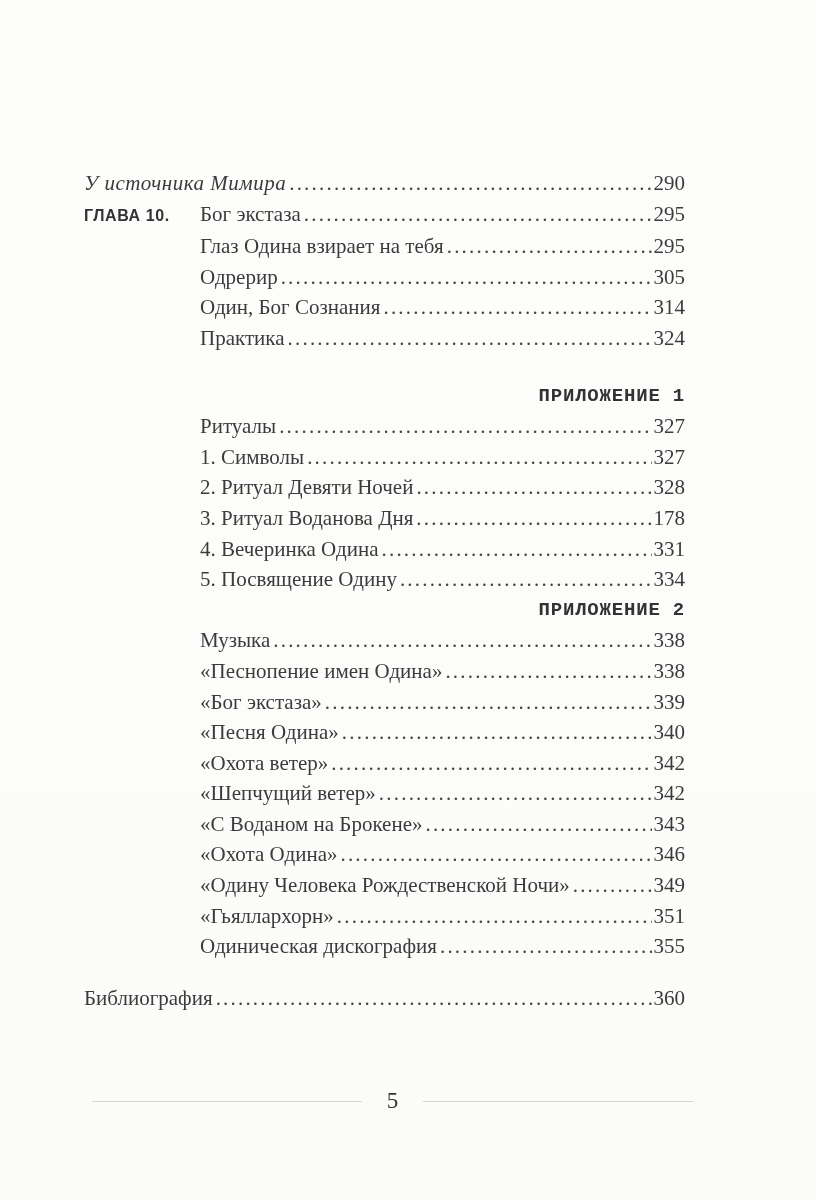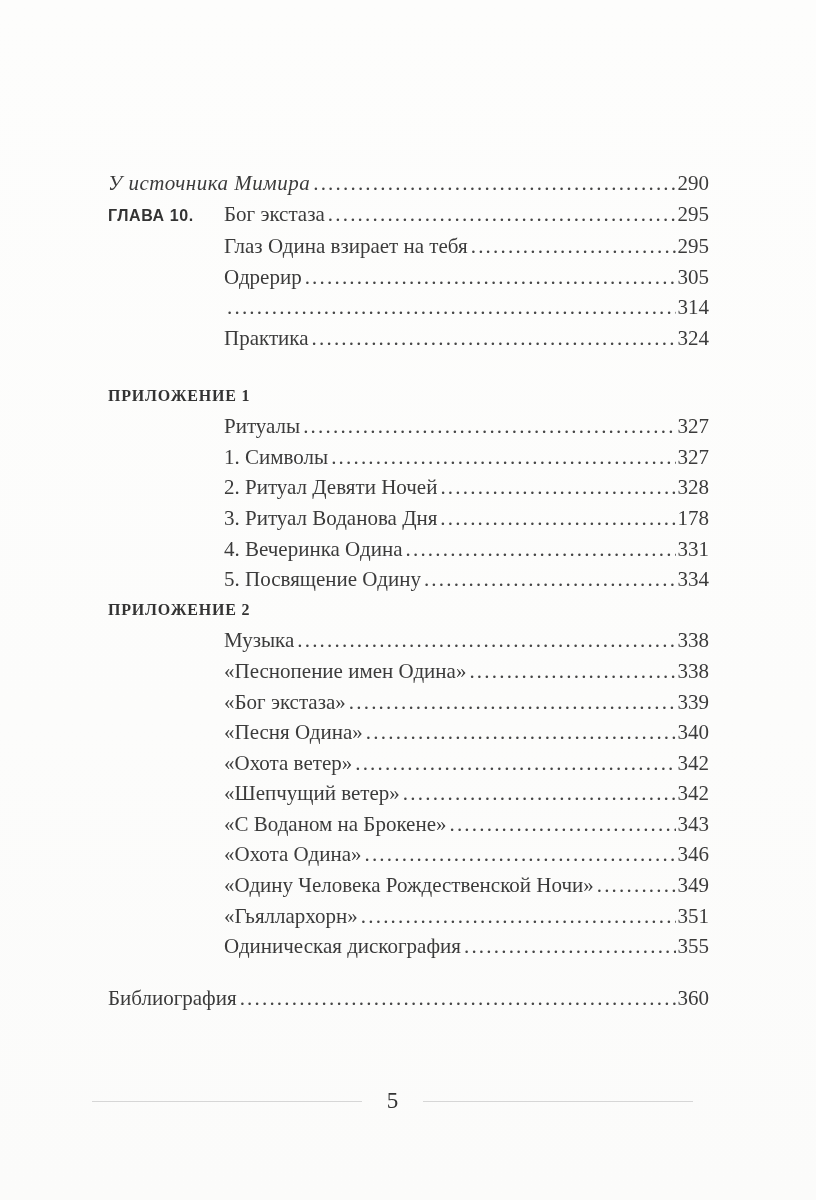--- a/index.html
+++ b/index.html
@@ -11,21 +11,21 @@
   .page {
     position: relative;
     width: 816px;
     height: 1200px;
     background: linear-gradient(180deg, #fdfdfc 0%, #fcfcfb 60%, #fbfbfa 100%);
     color: #3b3b3b;
     overflow: hidden;
   }
   .toc {
     position: absolute;
-    left: 108px;
+    left: 84px;
     top: 168px;
     width: 601px;
   }
   .row {
     display: flex;
     align-items: baseline;
     font-size: 21px;
     line-height: 30.6px;
     white-space: nowrap;
   }
@@ -51,26 +51,26 @@
   .chapter-label {
     flex: 0 0 116px;
     font-family: "Liberation Sans", sans-serif;
     font-weight: 700;
     font-size: 16px;
     letter-spacing: 0.6px;
     color: #333333;
   }
   .indent { margin-left: 116px; }
   .appendix-header {
-    font-family: Liberation Serif, serif;
+    font-family: Liberation Mono, monospace;
     font-weight: 700;
-    font-size: 16px;
+    font-size: 19px;
     letter-spacing: 0.8px;
     color: #333333;
-    text-align: left;
+    text-align: right;
     line-height: 30.6px;
   }
   .appendix-header.first { margin-top: 27px; }
   .bibliography-row { margin-top: 21px; }
   .footer {
     position: absolute;
     left: 92px;
     top: 1088px;
     width: 601px;
     display: flex;
@@ -111,20 +111,21 @@
       <span class="title">Глаз Одина взирает на тебя</span>
       <span class="leader"></span>
       <span class="pagenum">295</span>
     </div>
     <div class="row indent">
       <span class="title">Одрерир</span>
       <span class="leader"></span>
       <span class="pagenum">305</span>
     </div>
     <div class="row indent">
+      <span class="title">Один, Бог Сознания</span>
       <span class="leader"></span>
       <span class="pagenum">314</span>
     </div>
     <div class="row indent">
       <span class="title">Практика</span>
       <span class="leader"></span>
       <span class="pagenum">324</span>
     </div>
 
     <div class="appendix-header first">ПРИЛОЖЕНИЕ 1</div>

